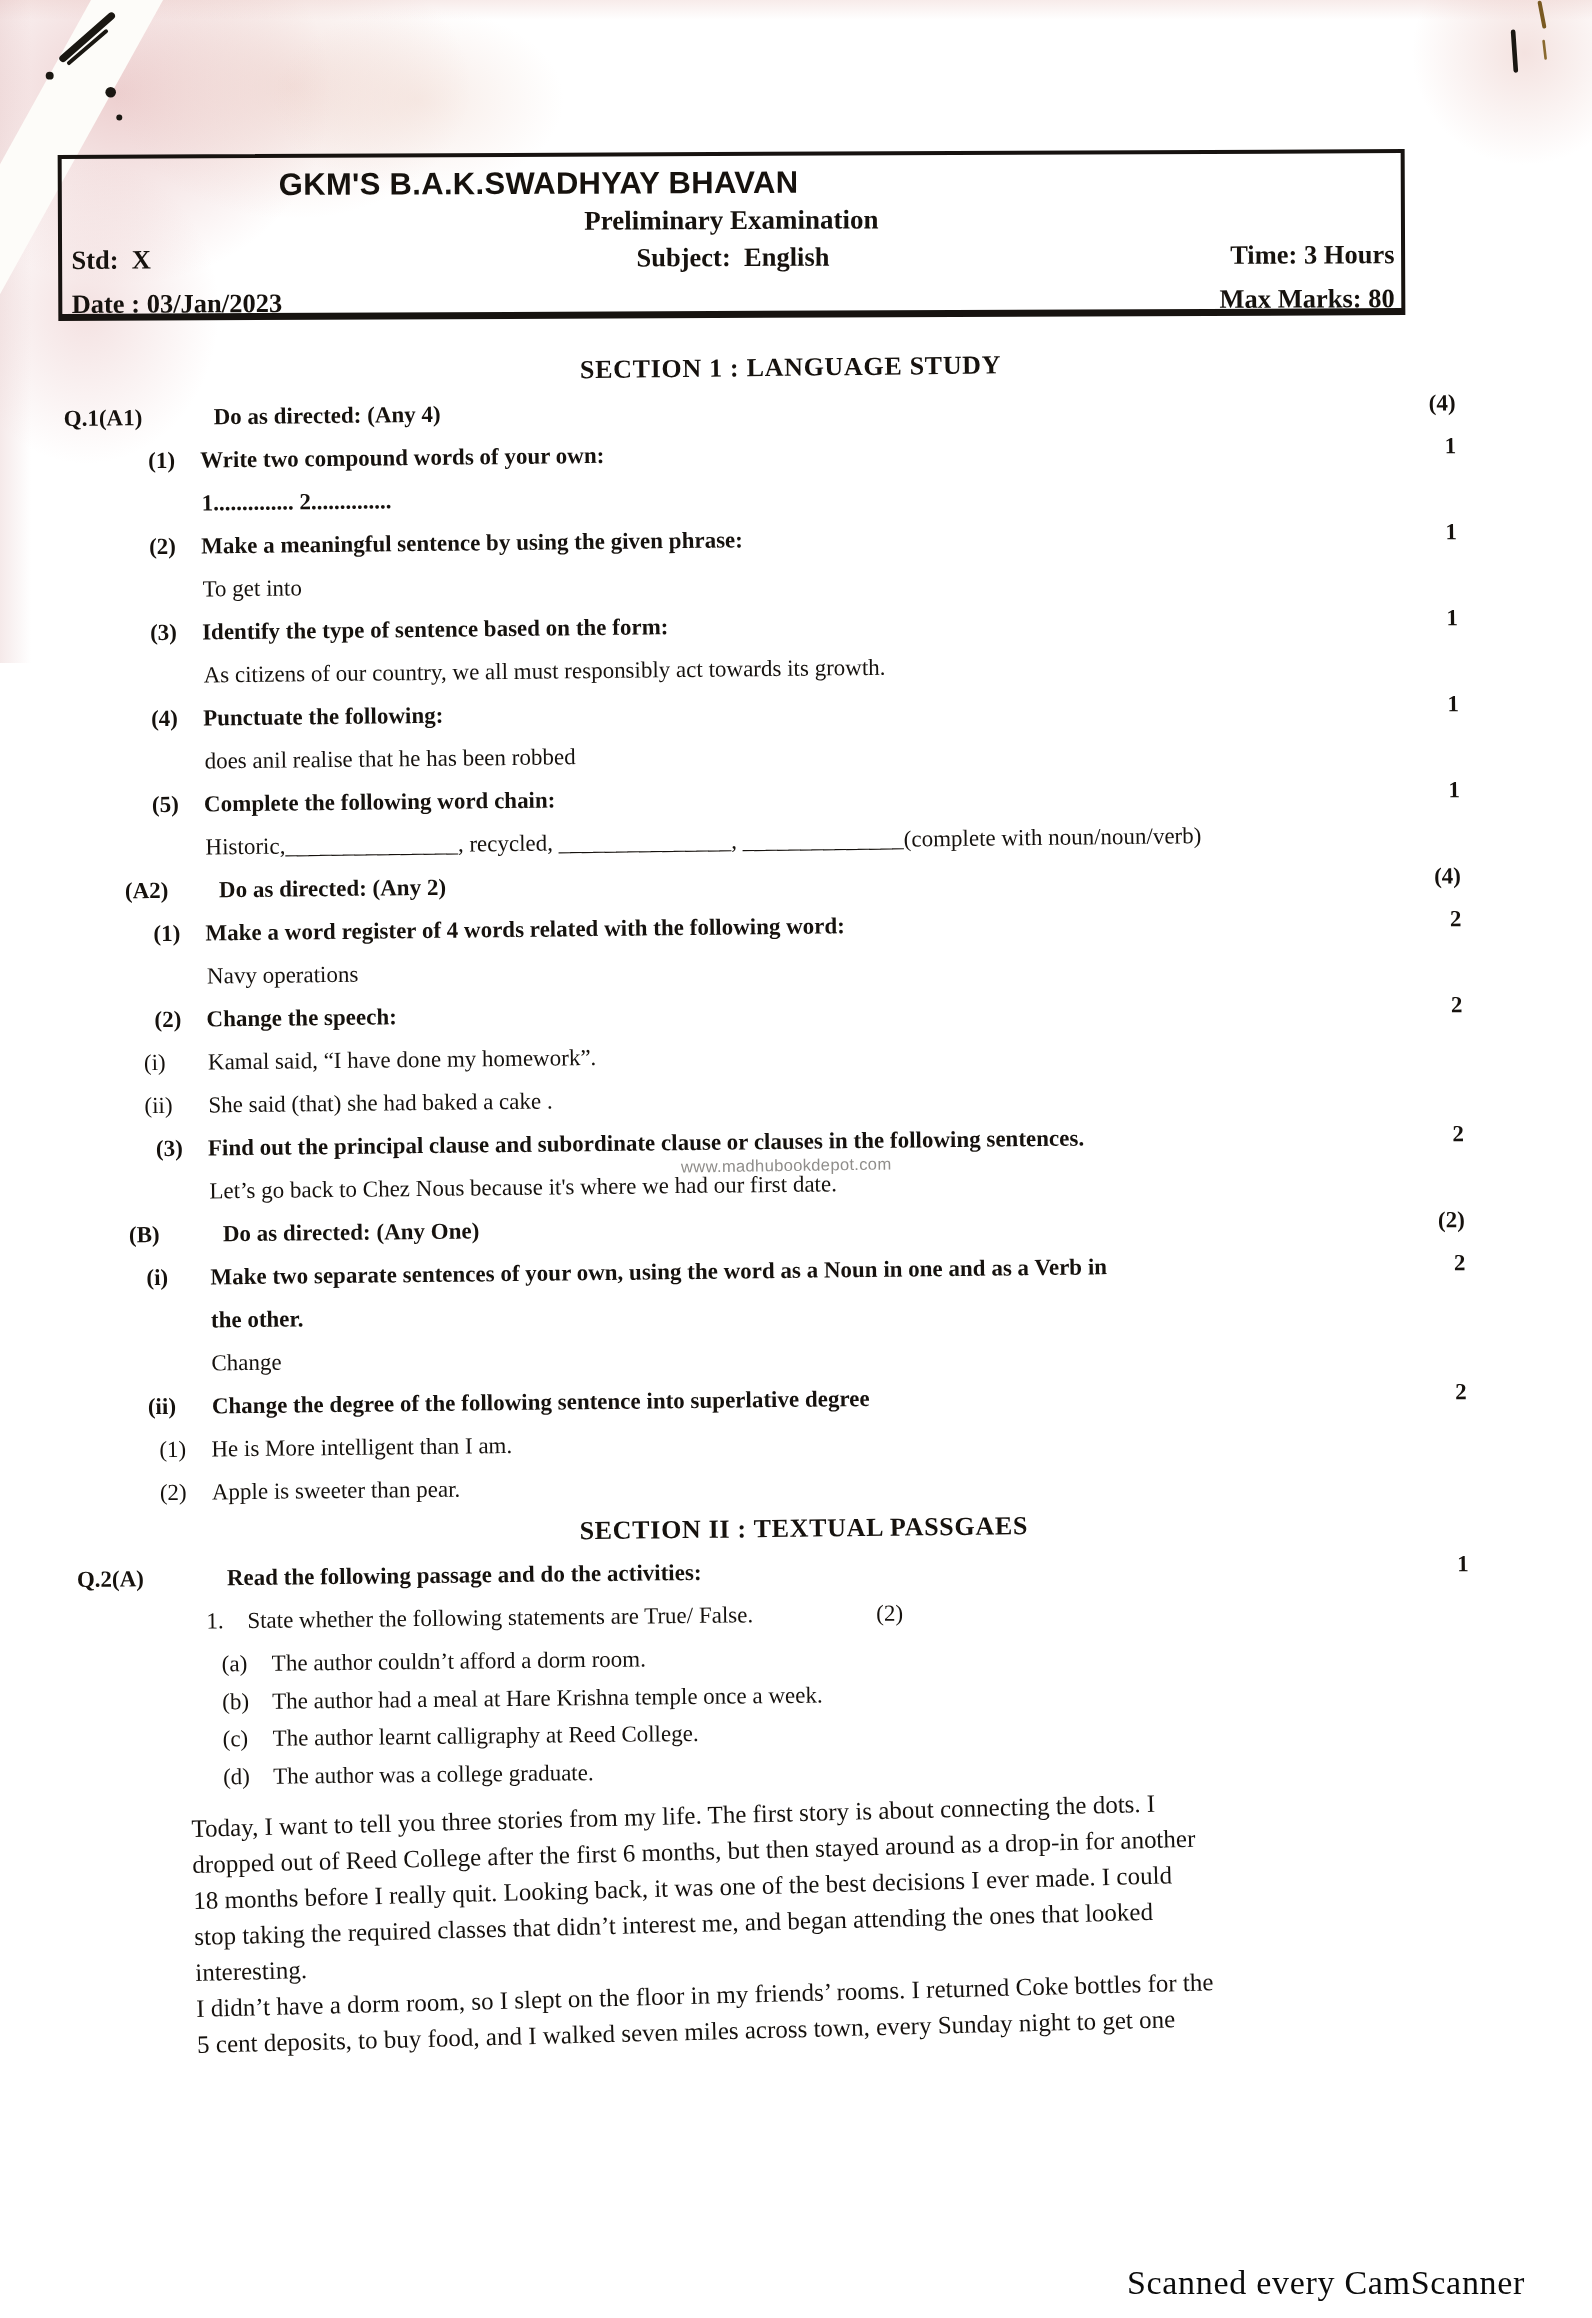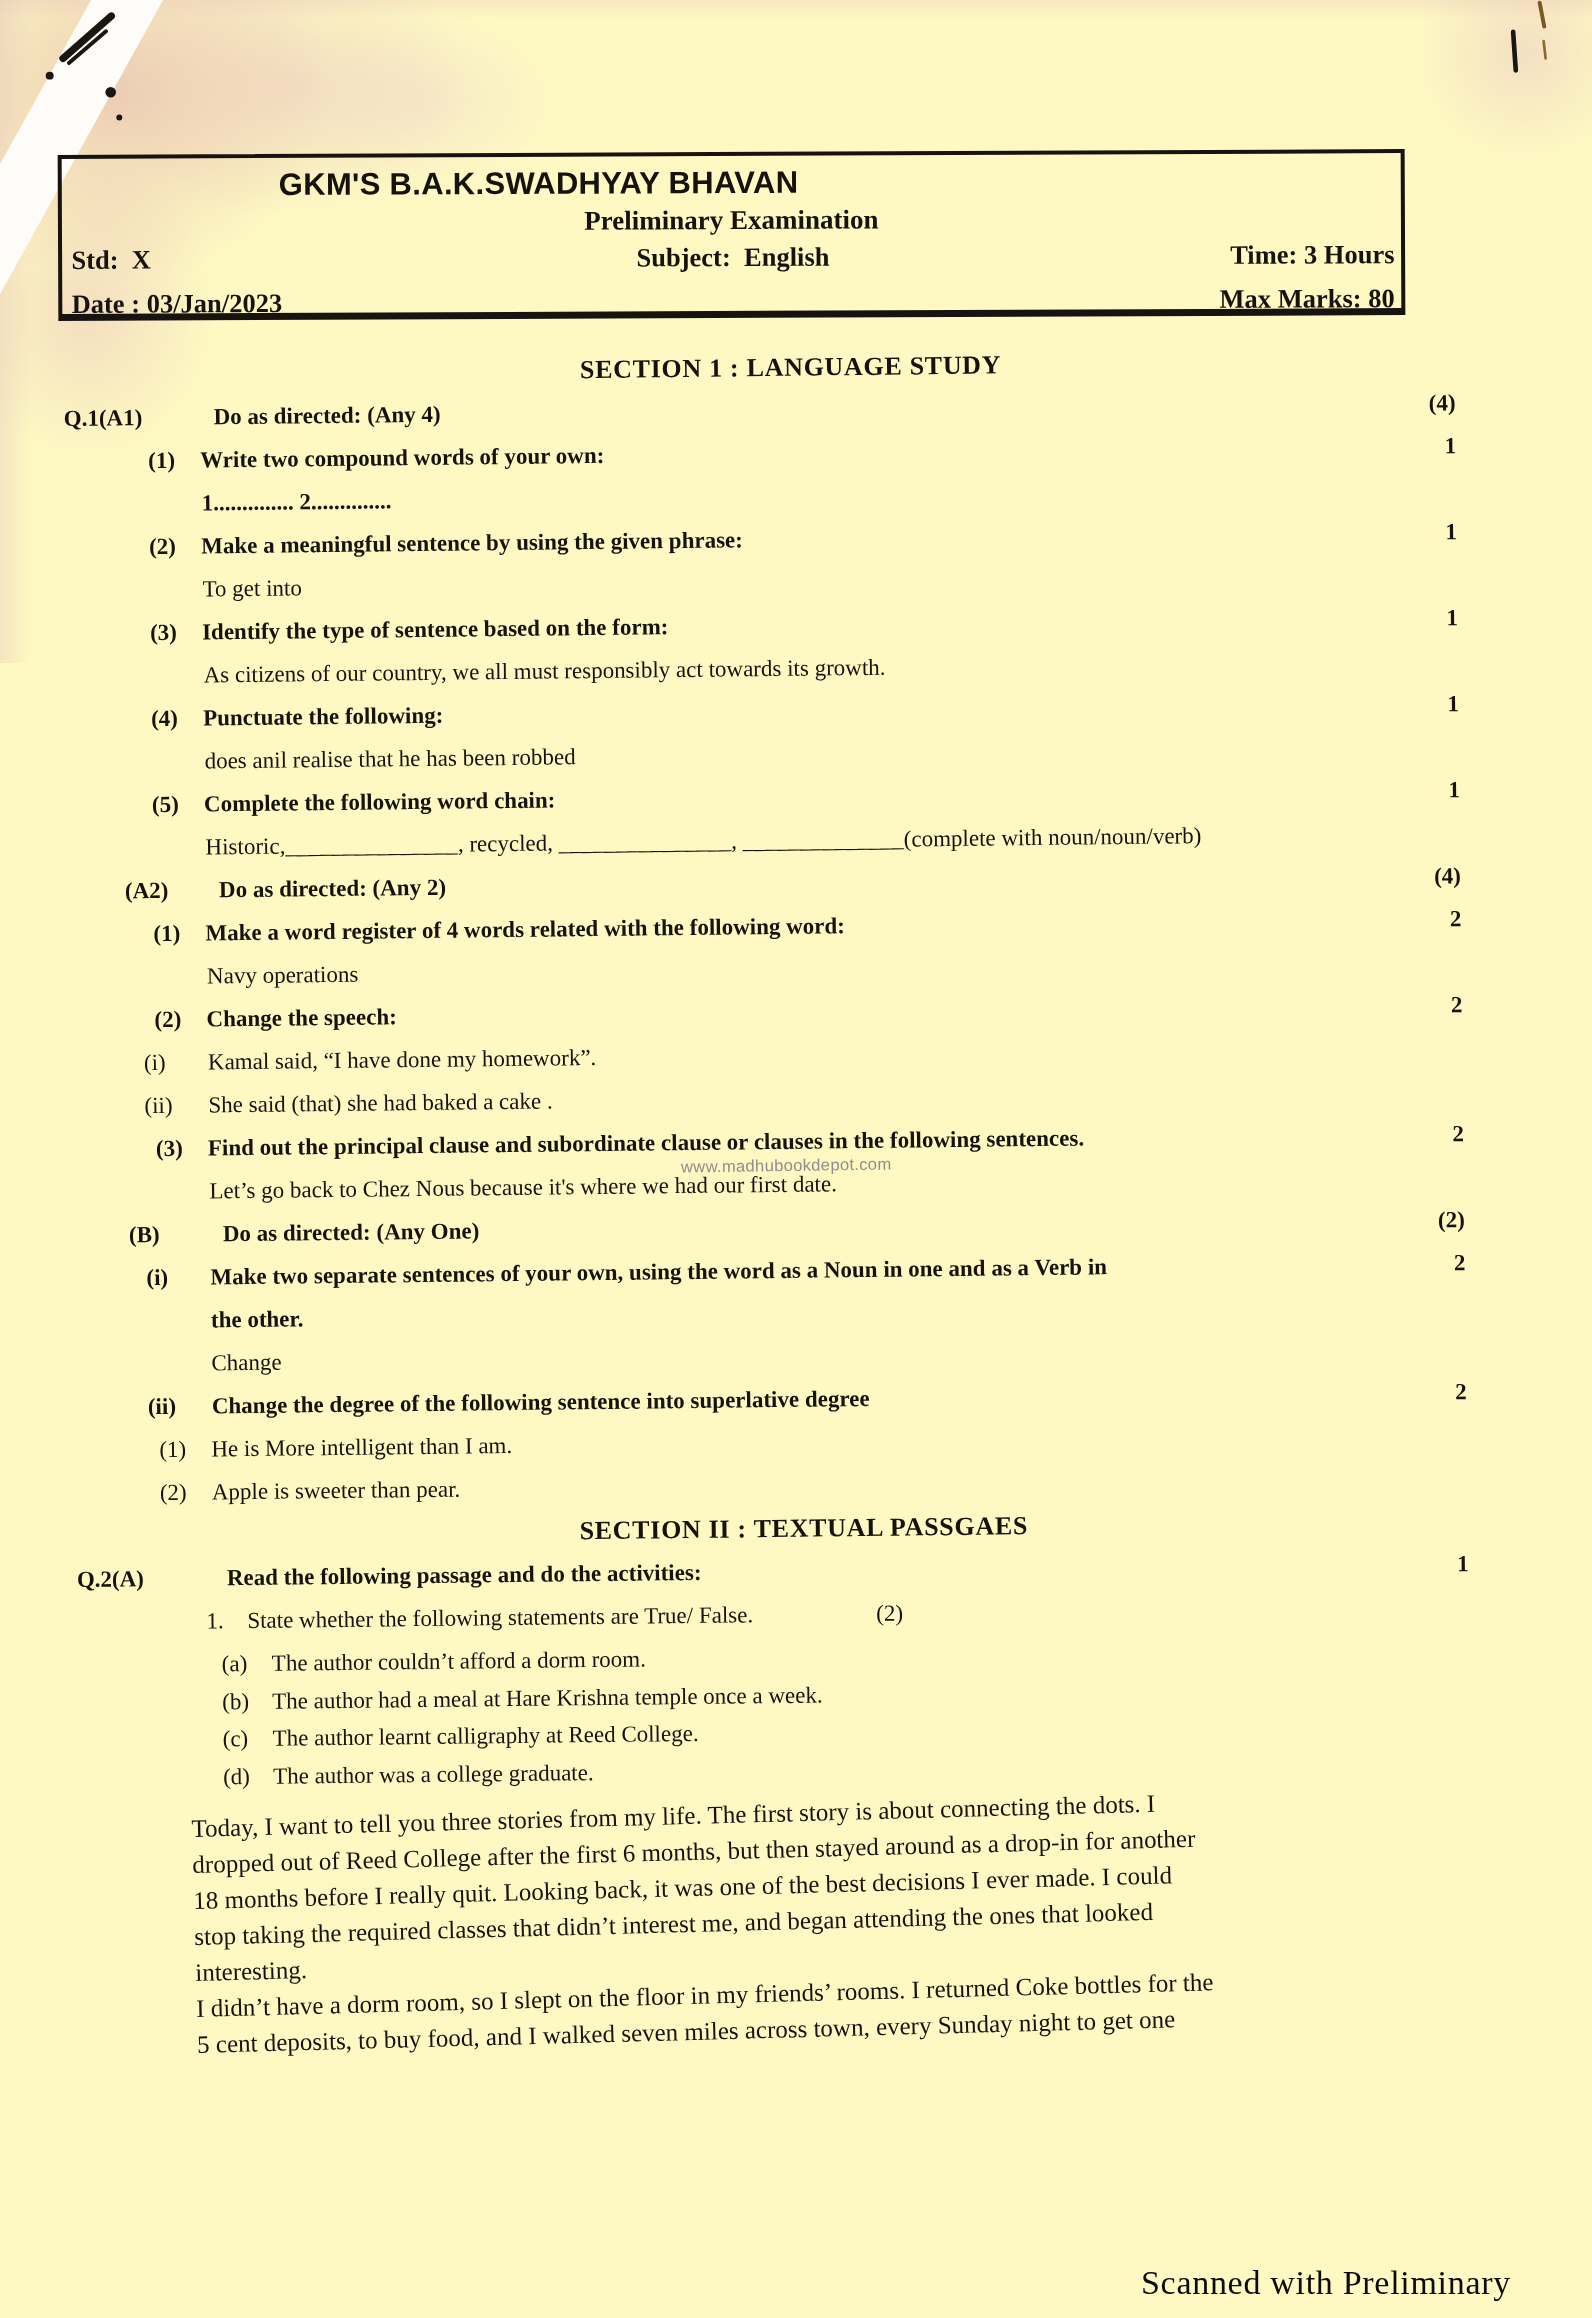--- a/index.html
+++ b/index.html
@@ -1,18 +1,18 @@
 <!DOCTYPE html>
 <html style="font-size:10.6px"><head>
 <meta charset="utf-8">
 <style>
   html,body{margin:0;padding:0;background:#e9e7e2;}
   .page{
     position:relative; width:1592px; height:2319px; overflow:hidden;
-    background:#fef9c3; color:#16120e;
+    background:#ffffff; color:#16120e;
     font-family:"Liberation Serif", serif;
   }
   
   .blob{position:absolute; pointer-events:none;}
   .blob1{left:-93px;top:-99px;width:424px;height:384px;background:radial-gradient(closest-side,rgba(222,168,168,.55),rgba(222,168,168,0));}
   .blob2{left:113px;top:-46px;width:358px;height:265px;background:radial-gradient(closest-side,rgba(232,196,188,.5),rgba(232,196,188,0));}
   .blob3{left:-46px;top:159px;width:265px;height:305px;background:radial-gradient(closest-side,rgba(228,185,185,.42),rgba(228,185,185,0));}
   .blob4{left:272px;top:6.6px;width:292px;height:186px;background:radial-gradient(closest-side,rgba(238,212,202,.45),rgba(238,212,202,0));}
   .blob5{left:1412px;top:-60px;width:225px;height:225px;background:radial-gradient(closest-side,rgba(233,198,193,.5),rgba(233,198,193,0));}
   .topedge{left:0;top:0;width:1592px;height:20px;background:linear-gradient(to bottom,rgba(230,190,185,.30),rgba(230,190,185,0));}
@@ -268,16 +268,16 @@
   <div class="passage">
     <div>Today, I want to tell you three stories from my life. The first story is about connecting the dots. I</div>
     <div>dropped out of Reed College after the first 6 months, but then stayed around as a drop-in for another</div>
     <div>18 months before I really quit. Looking back, it was one of the best decisions I ever made. I could</div>
     <div>stop taking the required classes that didn’t interest me, and began attending the ones that looked</div>
     <div>interesting.</div>
     <div>I didn’t have a dorm room, so I slept on the floor in my friends’ rooms. I returned Coke bottles for the</div>
     <div>5 cent deposits, to buy food, and I walked seven miles across town, every Sunday night to get one</div>
   </div>
 
-  <div class="footer">Scanned with Preliminary</div>
+  <div class="footer">Scanned every CamScanner</div>
 
 </div>
 
 
 </body></html>

